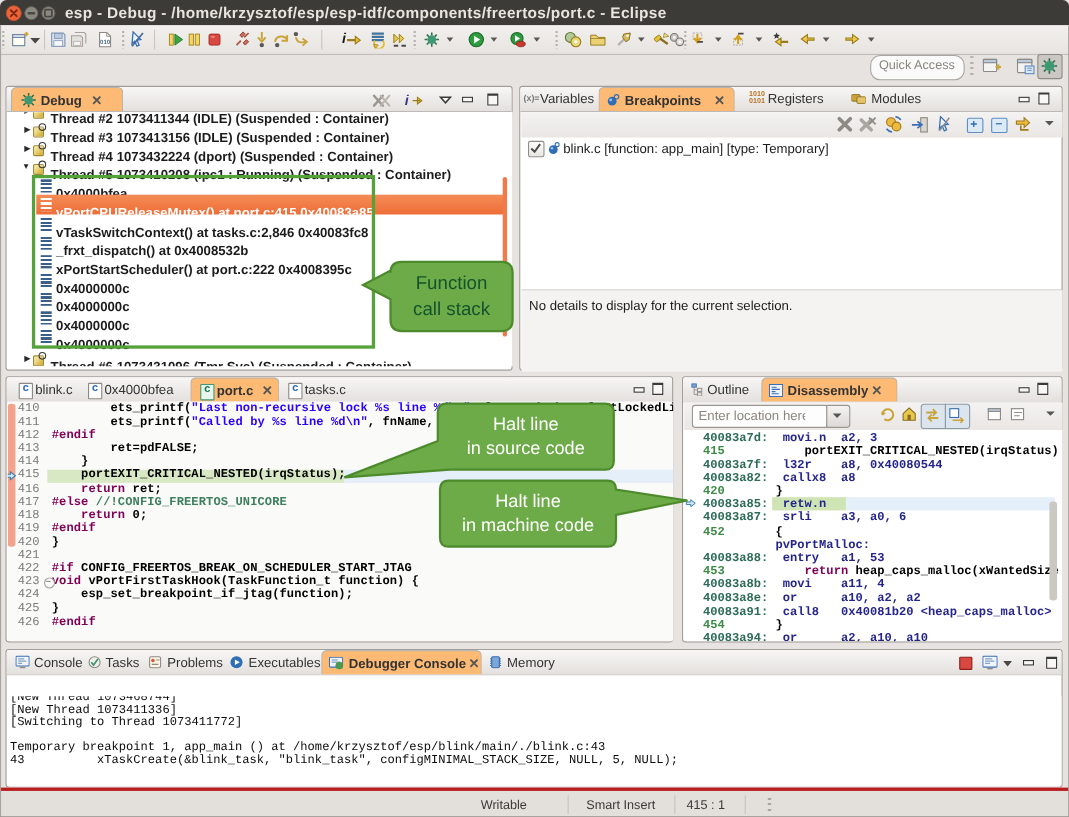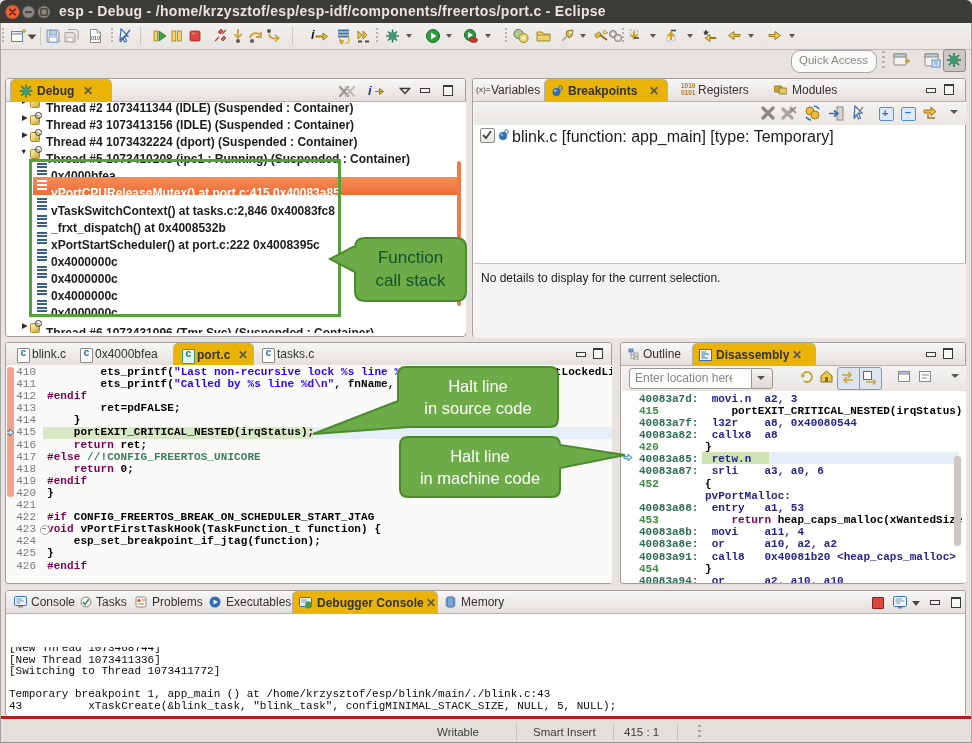--- a/index.html
+++ b/index.html
@@ -19,21 +19,21 @@
     background:repeating-linear-gradient(#b5b1ad 0 2px,transparent 2px 4px);}
   .ticon{top:5px;width:16px;height:16px;}
   .tdrop{top:11px;width:0;height:0;border-left:3.5px solid transparent;
     border-right:3.5px solid transparent;border-top:4px solid #5a5854;}
   
   .panel{background:#ffffff;border:1px solid #a29e9a;border-radius:3px;box-sizing:border-box;}
   .tabbar{position:absolute;left:0;top:0;right:0;height:22px;
     background:linear-gradient(#f8f7f6,#e3e0dd);border-bottom:1px solid #b6b2ae;
     border-radius:2px 2px 0 0;}
   .tab{position:absolute;top:0;height:22px;font-size:12px;color:#333;}
-  .tab.sel{background:#eab308;border:1px solid #b6b2ae;border-bottom:none;
+  .tab.sel{background:#fdba74;border:1px solid #b6b2ae;border-bottom:none;
     border-radius:5px 5px 0 0;font-weight:bold;height:22px;box-sizing:border-box;}
   .tabtxt{position:absolute;top:4px;white-space:nowrap;}
   .minmax{position:absolute;top:5px;width:11px;height:10px;}
   
   .trow{position:absolute;left:0;width:459px;height:17px;font-size:12px;color:#1c1c1c;}
   .ttxt{position:absolute;top:9px;white-space:nowrap;font-weight:bold;}
   .tw{position:absolute;left:15px;top:4px;font-size:7.5px;color:#2a2a2a;}
   .arrd{left:13px;}
   .thico{position:absolute;left:23px;top:6px;width:8px;height:8px;
      background:linear-gradient(135deg,#f2e396 25%,#d6b545 80%);border:1px solid #a3883a;border-radius:1.5px;}
@@ -461,21 +461,21 @@
 
   <div class="abs" style="left:7px;top:49px;width:13px;height:13px;background:linear-gradient(#fdfdfd,#e8e6e3);border:1px solid #908c88;border-radius:2px;"></div>
   <svg class="abs" style="left:8px;top:50px;" width="12" height="12" viewBox="0 0 12 12">
     <path d="M2 6 L5 9 L10 2" stroke="#4a4a4a" stroke-width="1.8" fill="none"></path>
   </svg>
   <svg class="abs" style="left:25px;top:50px;" width="11" height="12" viewBox="0 0 11 12">
     <circle cx="5" cy="7" r="4" fill="#2f6db6"></circle>
       <circle cx="3.8" cy="5.8" r="1.2" fill="#9cc0e8"></circle>
     <circle cx="8.5" cy="2.5" r="1.8" fill="none" stroke="#2f6db6" stroke-width="1"></circle>
   </svg>
-  <div class="abs" style="left:39px;top:49px;font-size:16px;color:#1c1c1c;">blink.c [function: app_main] [type: Temporary]</div>
+  <div class="abs" style="left:39px;top:49px;font-size:12px;color:#1c1c1c;">blink.c [function: app_main] [type: Temporary]</div>
 
   <div class="abs" style="left:1px;top:184px;width:492px;height:74px;background:#f4f3f1;border-top:1px solid #c5c1bd;border-radius:0 0 2px 2px;"></div>
   <div class="abs" style="left:8px;top:192px;font-size:12px;color:#1c1c1c;">No details to display for the current selection.</div>
 </div>
 
 <div class="abs panel" id="editor-panel" style="left:5px;top:342px;width:607px;height:242px;">
   <div class="tabbar"></div>
   <div class="tab" style="left:4px;width:64px;">
       <span class="cico" style="left:7px;"></span>
       <span class="tabtxt" style="left:22px;">blink.c</span>
@@ -690,21 +690,21 @@
   <div class="abs" style="left:866px;top:6px;width:10px;height:10px;background:#d84840;border:1px solid #8d1f18;border-radius:1px;"></div>
   <svg class="abs" style="left:887px;top:5px;" width="14" height="13" viewBox="0 0 14 13">
     <rect x="0.5" y="0.5" width="13" height="10" rx="1" fill="#eef4fa" stroke="#3a6fb5" stroke-width="1"></rect>
     <path d="M2.5 3 H9 M2.5 5 H11 M2.5 7 H7" stroke="#6b8db5" stroke-width="0.9"></path>
     <rect x="4.5" y="11" width="5" height="1.5" fill="#8d8984"></rect>
   </svg>
   <div class="abs" style="left:906px;top:10px;width:0;height:0;border-left:4.5px solid transparent;border-right:4.5px solid transparent;border-top:5px solid #4a4845;"></div>
   <div class="abs" style="left:924px;top:9px;width:8px;height:3px;border:1.5px solid #3a3a3a;background:#f8f7f6;"></div>
   <div class="abs" style="left:945px;top:6px;width:8px;height:8px;border:1.5px solid #3a3a3a;border-top-width:2.5px;background:#f8f7f6;"></div>
 
-  <div class="abs" style="left:1px;top:56px;width:958px;height:82px;overflow:hidden;background:#fff;border-radius:0 0 2px 2px;">
+  <div class="abs" style="left:1px;top:42px;width:958px;height:82px;overflow:hidden;background:#fff;border-radius:0 0 2px 2px;">
     <pre class="mono abs" style="left:2px;top:-4px;margin:0;font-size:11px;line-height:11.6px;color:#0a0a0a;">[New Thread 1073468744]
 [New Thread 1073411336]
 [Switching to Thread 1073411772]
 
 Temporary breakpoint 1, app_main () at /home/krzysztof/esp/blink/main/./blink.c:43
 43          xTaskCreate(&amp;blink_task, "blink_task", configMINIMAL_STACK_SIZE, NULL, 5, NULL);</pre>
   </div>
 </div>
 
 <div class="abs" id="statusbar" style="left:0;top:716px;width:972px;height:27px;background:#e3e0dc;border-top:3px solid #b91c1c;">

